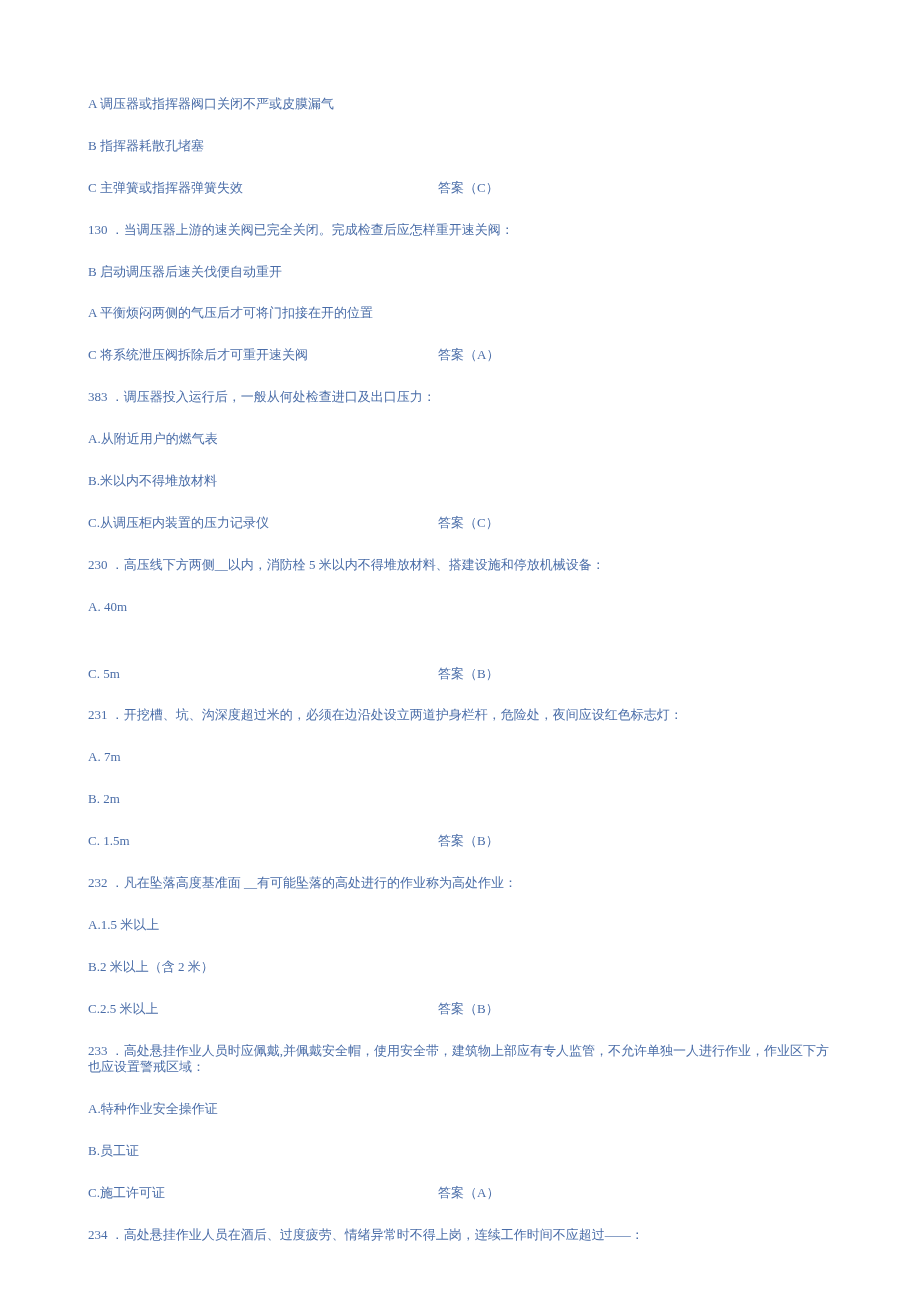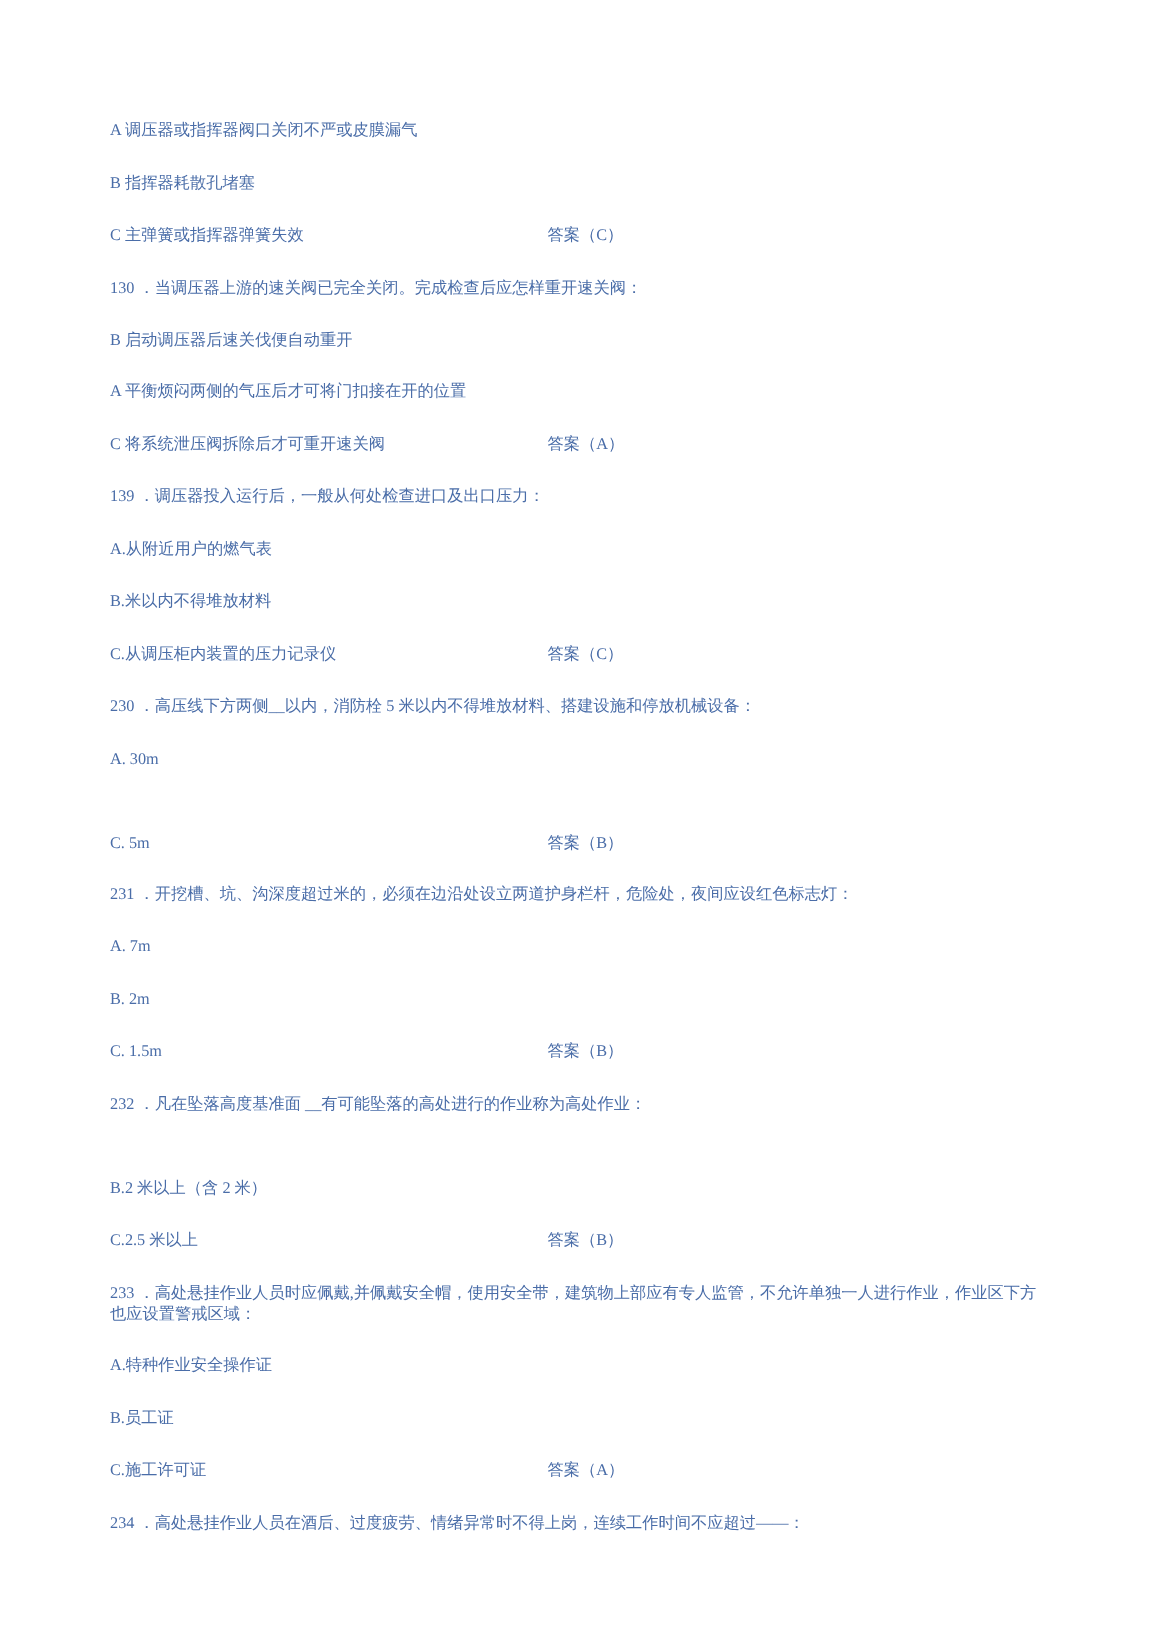--- a/index.html
+++ b/index.html
@@ -54,39 +54,39 @@
     </div>
     <div class="line">
       <span class="text-col">A 平衡烦闷两侧的气压后才可将门扣接在开的位置</span>
       <span class="ans-col"></span>
     </div>
     <div class="line">
       <span class="text-col">C 将系统泄压阀拆除后才可重开速关阀</span>
       <span class="ans-col">答案（A）</span>
     </div>
     <div class="line">
-      <span class="full">139 ．调压器投入运行后，一般从何处检查进口及出口压力：</span>
+      <span class="full">383 ．调压器投入运行后，一般从何处检查进口及出口压力：</span>
     </div>
     <div class="line">
       <span class="text-col">A.从附近用户的燃气表</span>
       <span class="ans-col"></span>
     </div>
     <div class="line">
       <span class="text-col">B.米以内不得堆放材料</span>
       <span class="ans-col"></span>
     </div>
     <div class="line">
       <span class="text-col">C.从调压柜内装置的压力记录仪</span>
       <span class="ans-col">答案（C）</span>
     </div>
     <div class="line">
       <span class="full">230 ．高压线下方两侧__以内，消防栓 5 米以内不得堆放材料、搭建设施和停放机械设备：</span>
     </div>
     <div class="line">
-      <span class="text-col">A.  30m</span>
+      <span class="text-col">A.  40m</span>
       <span class="ans-col"></span>
     </div>
     <div class="line">
       <span class="ans-col"></span>
     </div>
     <div class="line">
       <span class="text-col">C.  5m</span>
       <span class="ans-col">答案（B）</span>
     </div>
     <div class="line">
@@ -101,20 +101,21 @@
       <span class="ans-col"></span>
     </div>
     <div class="line">
       <span class="text-col">C.  1.5m</span>
       <span class="ans-col">答案（B）</span>
     </div>
     <div class="line">
       <span class="full">232 ．凡在坠落高度基准面 __有可能坠落的高处进行的作业称为高处作业：</span>
     </div>
     <div class="line">
+      <span class="text-col">A.1.5 米以上</span>
       <span class="ans-col"></span>
     </div>
     <div class="line">
       <span class="text-col">B.2 米以上（含 2 米）</span>
       <span class="ans-col"></span>
     </div>
     <div class="line">
       <span class="text-col">C.2.5 米以上</span>
       <span class="ans-col">答案（B）</span>
     </div>

